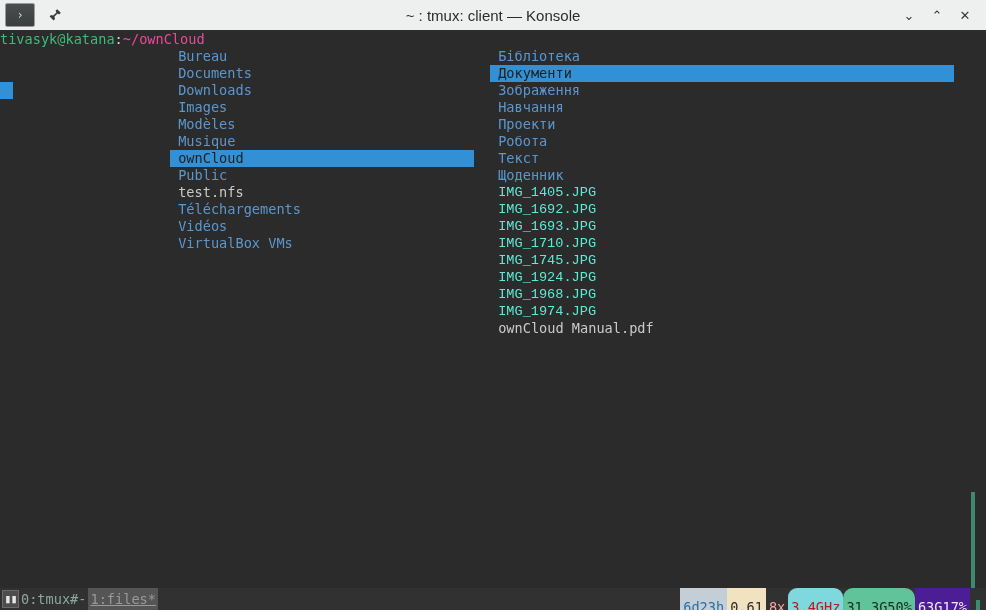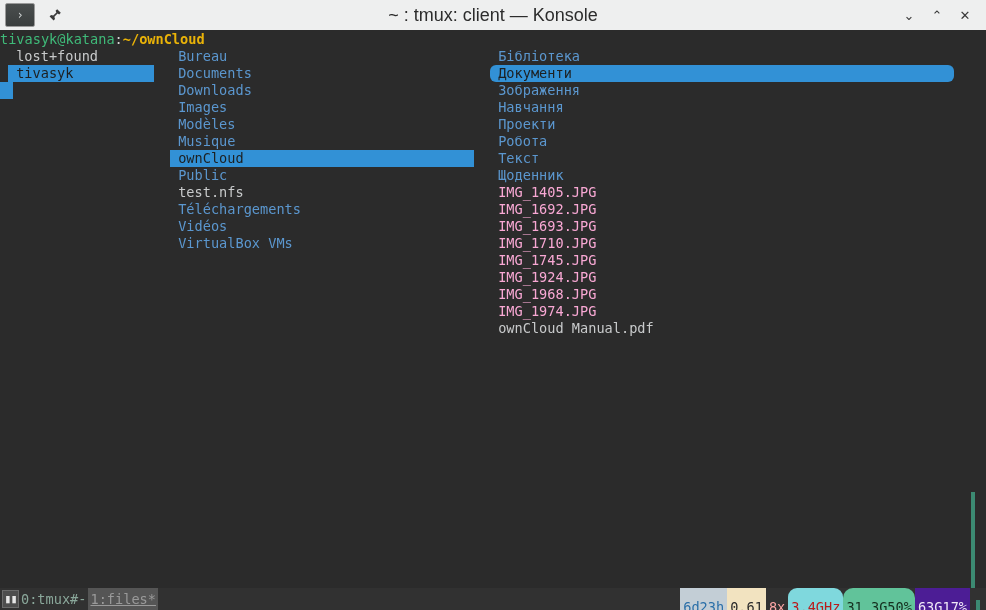--- a/index.html
+++ b/index.html
@@ -53,21 +53,21 @@
   }
   .tb-btn.pin {
     background: transparent;
     color: #3a3a3a;
     font-size: 14px;
   }
   .tb-title {
     position: absolute;
     left: 0; right: 0;
     text-align: center;
-    font-size: 18px;
+    font-size: 15px;
     color: #2c2c2c;
     pointer-events: none;
   }
   .tb-right {
     margin-left: auto;
     display: flex;
     align-items: center;
     gap: 14px;
     padding-right: 14px;
     z-index: 2;
@@ -97,24 +97,24 @@
   .prompt-line {
     position: absolute;
     left: 0;
     top: 1px;
     white-space: pre;
     font-size: 13.6px;
     line-height: 17px;
   }
   .c-green  { color: #3fba79; }
   .c-white  { color: #d7d7d7; }
-  .c-teal   { color: #eab308; font-weight: bold; }
+  .c-teal   { color: #ec4899; }
   .c-dir    { color: #5b97cf; }
   .c-file   { color: #c8cacb; }
-  .c-img    { color: #f9a8d4; }
+  .c-img    { color: #5eead4; font-family: Liberation Mono, monospace; }
 
   
   .pane {
     position: absolute;
     top: 18px;
     white-space: pre;
   }
   .pane-edge { left: -3px;  width: 16px; }
   .pane-a    { left: 8px;   width: 160px; }
   .pane-b    { left: 170px; width: 310px; }
@@ -125,21 +125,21 @@
     line-height: 17px;
     white-space: pre;
     overflow: hidden;
   }
   .row.sel {
     background: #3291d6;
     color: #1d2021;
   }
   .pane-a .row.sel { width: 146px; }
   .pane-b .row.sel { width: 304px; }
-  .pane-c .row.sel { width: 464px; border-radius: 6px; }
+  .pane-c .row.sel { width: 464px; }
 
   
   .statusline {
     position: absolute;
     left: 0;
     bottom: 24px;
     width: 986px;
     height: 17px;
     line-height: 17px;
     white-space: pre;
@@ -257,21 +257,20 @@
       <div class="tb-ctrl">⌃</div>
       <div class="tb-ctrl">✕</div>
     </div>
   </div>
 
   <div class="term-body">
 
     <div class="prompt-line"><span class="c-green">tivasyk@katana</span><span class="c-white">:</span><span class="c-teal">~/ownCloud</span></div>
 
     <div class="pane pane-edge"><div class="row c-dir">  </div><div class="row c-dir">  </div><div class="row sel">  </div></div>
-    <div class="pane pane-a"><div class="row c-file"> lost+found</div><div class="row sel"> tivasyk</div></div>
     <div class="pane pane-b"><div class="row c-dir"> Bureau</div><div class="row c-dir"> Documents</div><div class="row c-dir"> Downloads</div><div class="row c-dir"> Images</div><div class="row c-dir"> Modèles</div><div class="row c-dir"> Musique</div><div class="row sel"> ownCloud</div><div class="row c-dir"> Public</div><div class="row c-file"> test.nfs</div><div class="row c-dir"> Téléchargements</div><div class="row c-dir"> Vidéos</div><div class="row c-dir"> VirtualBox VMs</div></div>
     <div class="pane pane-c"><div class="row c-dir"> Бібліотека</div><div class="row sel"> Документи</div><div class="row c-dir"> Зображення</div><div class="row c-dir"> Навчання</div><div class="row c-dir"> Проекти</div><div class="row c-dir"> Робота</div><div class="row c-dir"> Текст</div><div class="row c-dir"> Щоденник</div><div class="row c-img"> IMG_1405.JPG</div><div class="row c-img"> IMG_1692.JPG</div><div class="row c-img"> IMG_1693.JPG</div><div class="row c-img"> IMG_1710.JPG</div><div class="row c-img"> IMG_1745.JPG</div><div class="row c-img"> IMG_1924.JPG</div><div class="row c-img"> IMG_1968.JPG</div><div class="row c-img"> IMG_1974.JPG</div><div class="row c-file"> ownCloud Manual.pdf</div></div>
 
     <div class="statusline">
       <span class="sl-left">drwxr-xr-x 4.0K Fri Feb 28 10:09:19 2020</span>
       <span class="sl-right">7/12</span>
     </div>
 
     <div class="scroll-ind"></div>
 

